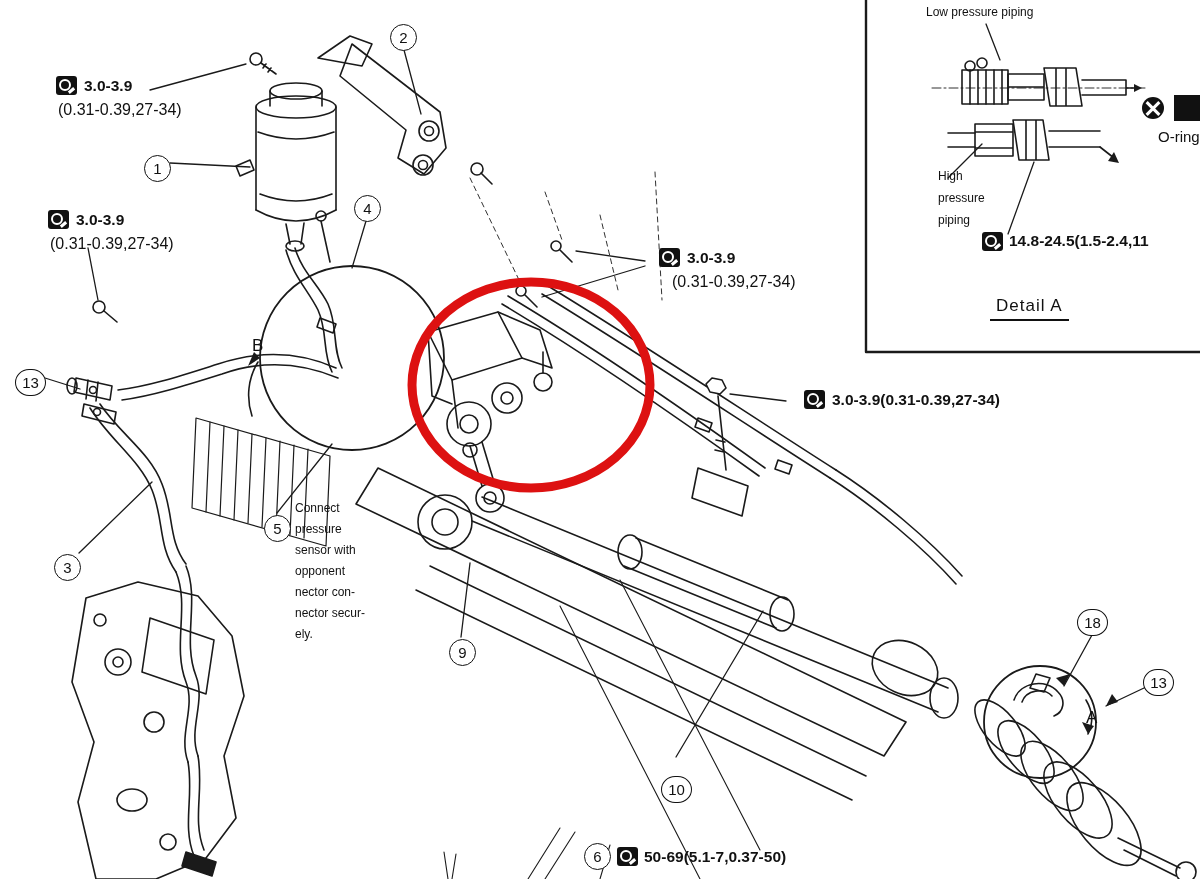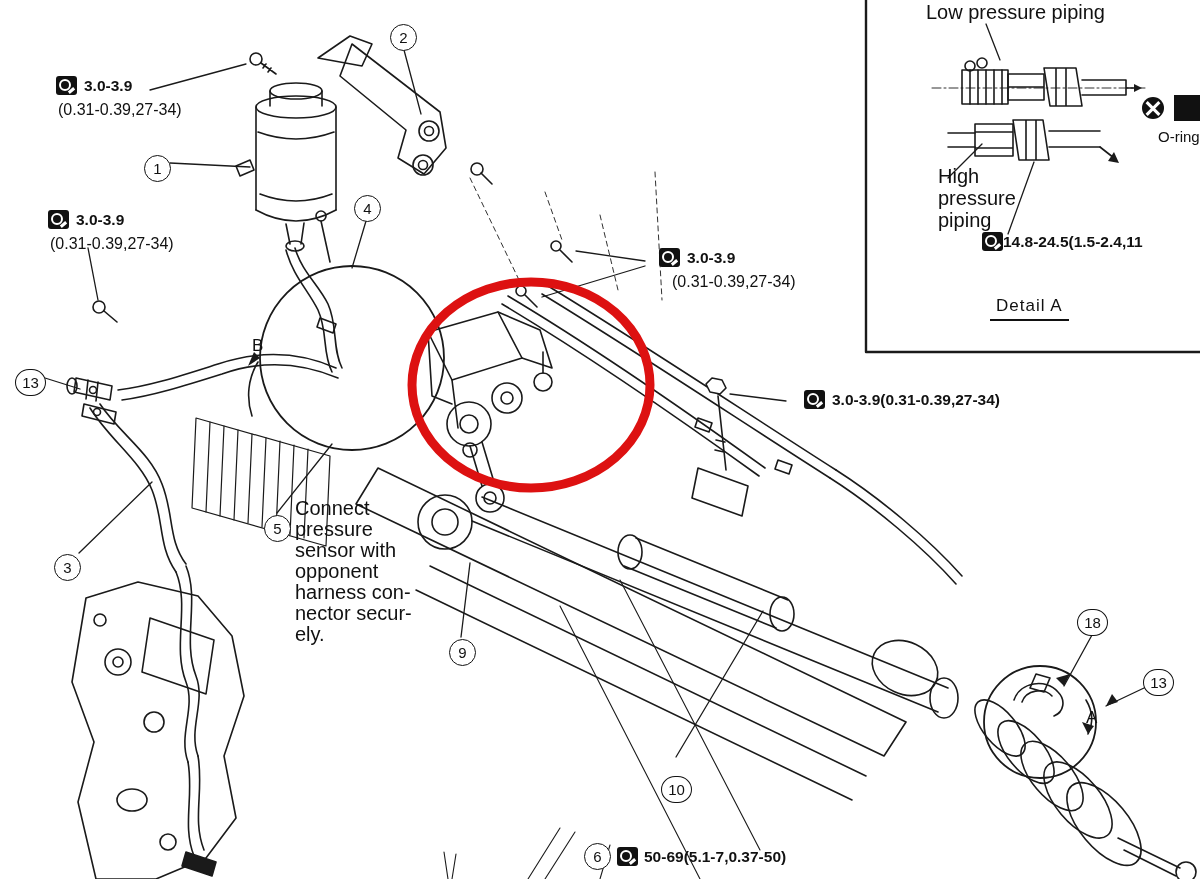--- a/index.html
+++ b/index.html
@@ -12,21 +12,21 @@
   .torque-icon{width:21px;height:19px;background:#111;border-radius:3px;display:inline-block;
                position:relative;flex:none;}
   .torque-icon::before{content:"";position:absolute;left:3px;top:3px;width:8px;height:8px;
                        border:2.5px solid #fff;border-radius:50%;}
   .torque-icon::after{content:"";position:absolute;right:2px;bottom:3px;width:7px;height:3px;
                       background:#fff;transform:rotate(-40deg);}
   .callout{position:absolute;z-index:3;width:27px;height:27px;border:1.7px solid #111;
            border-radius:50%;background:#fff;display:flex;align-items:center;justify-content:center;
            font-size:15px;box-sizing:border-box;}
   .callout.wide{width:31px;border-radius:50%/55%;}
-  .note{font-size:20px;line-height:21px;font-weight:normal;}
+  .note{font-size:12px;line-height:21px;font-weight:normal;}
   .viewletter{font-size:17px;}
   .detail-title{font-size:17px;letter-spacing:1px;border-bottom:2px solid #111;padding:0 6px 3px 6px;}
   .replace-icon{position:absolute;z-index:3;width:22px;height:22px;background:#111;border-radius:50%;}
   .replace-icon::before,.replace-icon::after{content:"";position:absolute;left:2px;top:9.5px;width:18px;
       height:3px;background:#fff;}
   .replace-icon::before{transform:rotate(45deg);}
   .replace-icon::after{transform:rotate(-45deg);}
   .black-chip{position:absolute;z-index:3;background:#111;}
 </style>
 </head>
@@ -253,21 +253,21 @@
       <span class="torque-icon"></span>
       <span>3.0-3.9(0.31-0.39,27-34)</span>
     </div>
   </div>
 
   <div class="txt note" style="left:295px;top:498px;">
     <div>Connect</div>
     <div>pressure</div>
     <div>sensor with</div>
     <div>opponent</div>
-    <div>harness con-</div>
+    <div>nector con-</div>
     <div>nector secur-</div>
     <div>ely.</div>
   </div>
 
   <div class="txt" style="left:584px;top:843px;display:flex;align-items:center;gap:6px;">
     <span class="callout" style="position:static;">6</span>
     <span class="torque-icon"></span>
     <span style="font-weight:bold;font-size:15.5px;">50-69(5.1-7,0.37-50)</span>
   </div>
 
@@ -285,21 +285,21 @@
   <div class="txt viewletter" style="left:252px;top:336px;">B</div>
   <div class="txt viewletter" style="left:1086px;top:708px;">A</div>
 
   <div class="txt note" style="left:926px;top:2px;">Low pressure piping</div>
   <div class="txt note" style="left:938px;top:165px;line-height:22px;">
     <div>High</div>
     <div>pressure</div>
     <div>piping</div>
   </div>
   <div class="txt note" style="left:1158px;top:126px;font-size:15px;">O-ring</div>
-  <div class="txt" style="left:982px;top:232px;display:flex;align-items:center;">
+  <div class="txt" style="left:982px;top:232px;display:flex;align-items:flex-start;gap:6px;">
     <span class="torque-icon"></span>
     <span style="font-weight:bold;font-size:15.5px;">14.8-24.5(1.5-2.4,11</span>
   </div>
   <div class="txt detail-title" style="left:990px;top:296px;">Detail A</div>
 
   <span class="replace-icon" style="left:1142px;top:97px;"></span>
   <span class="black-chip" style="left:1174px;top:95px;width:26px;height:26px;"></span>
 
 </div>
 

